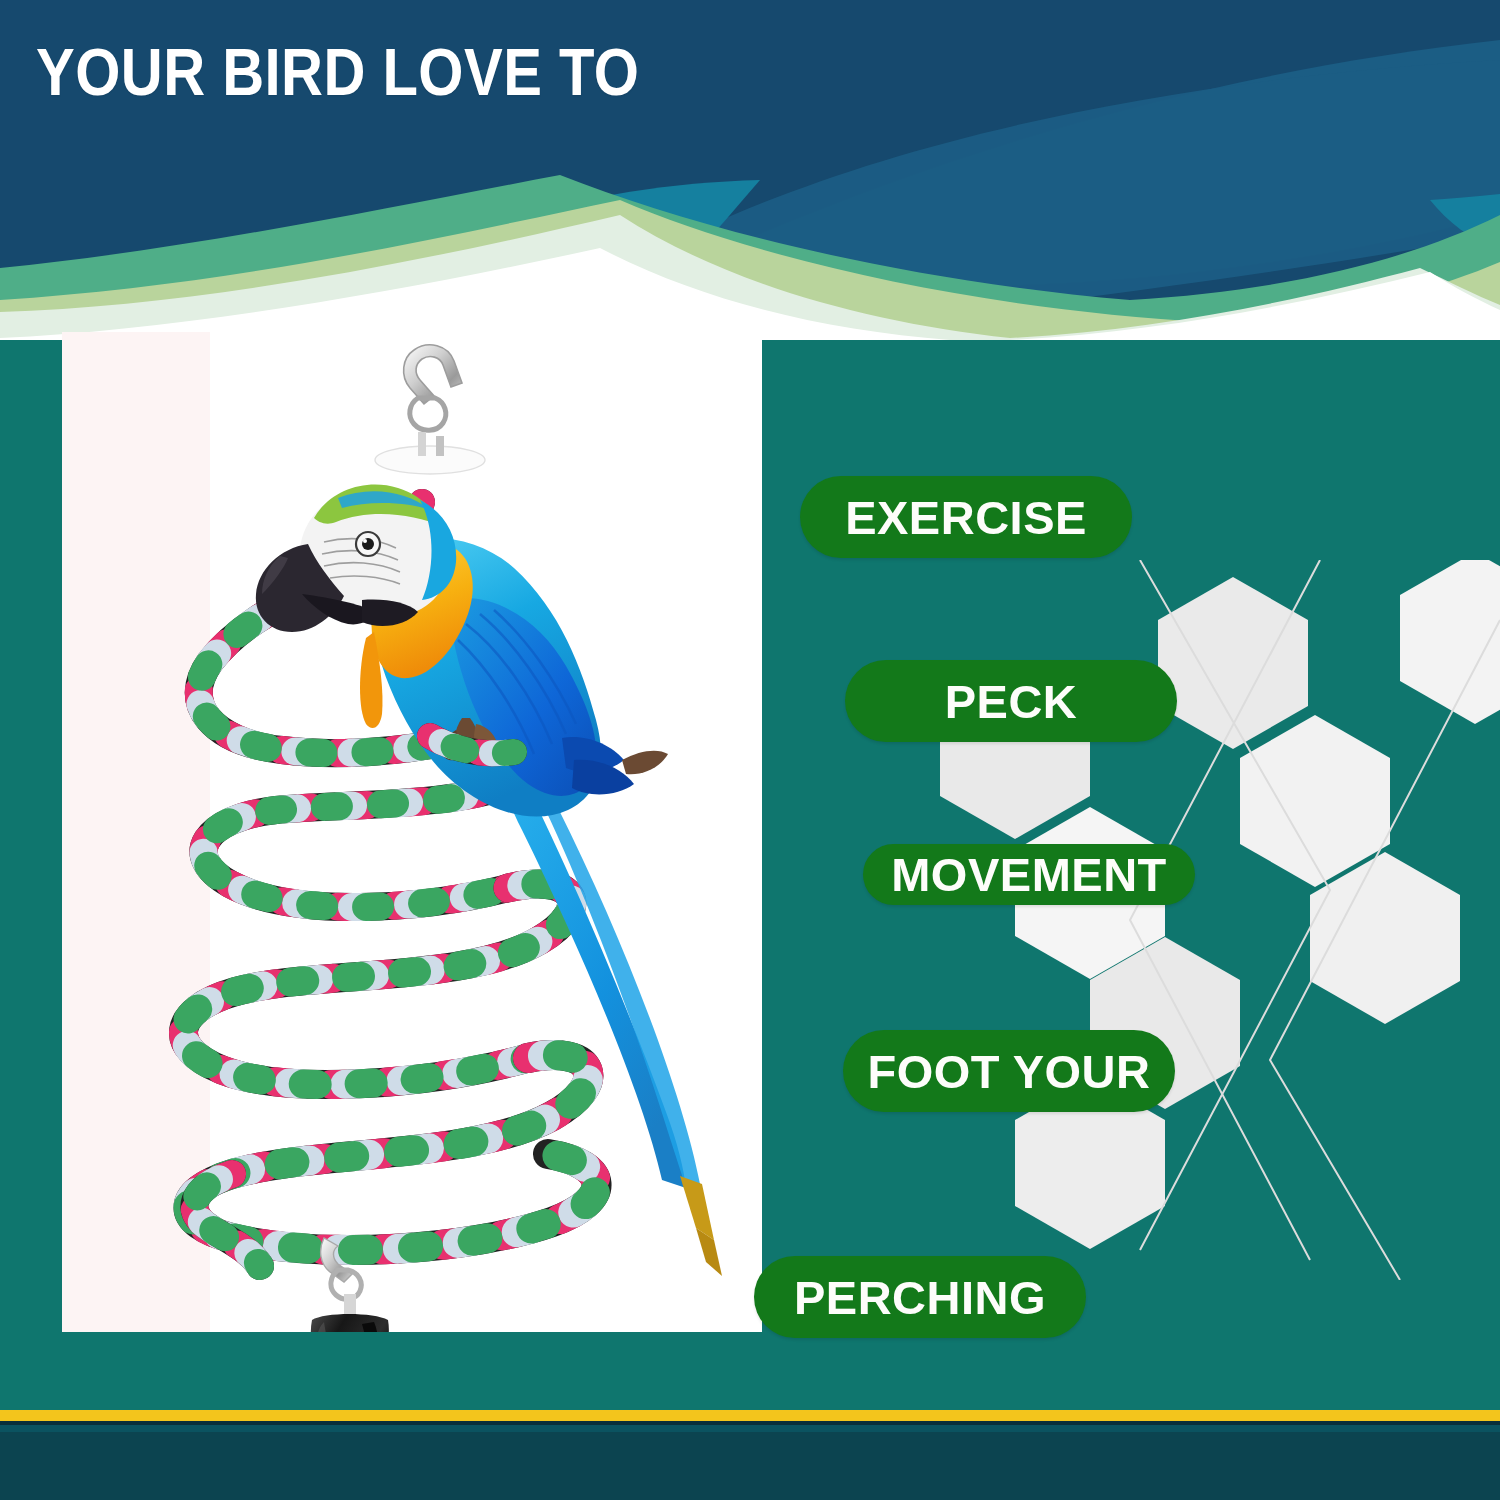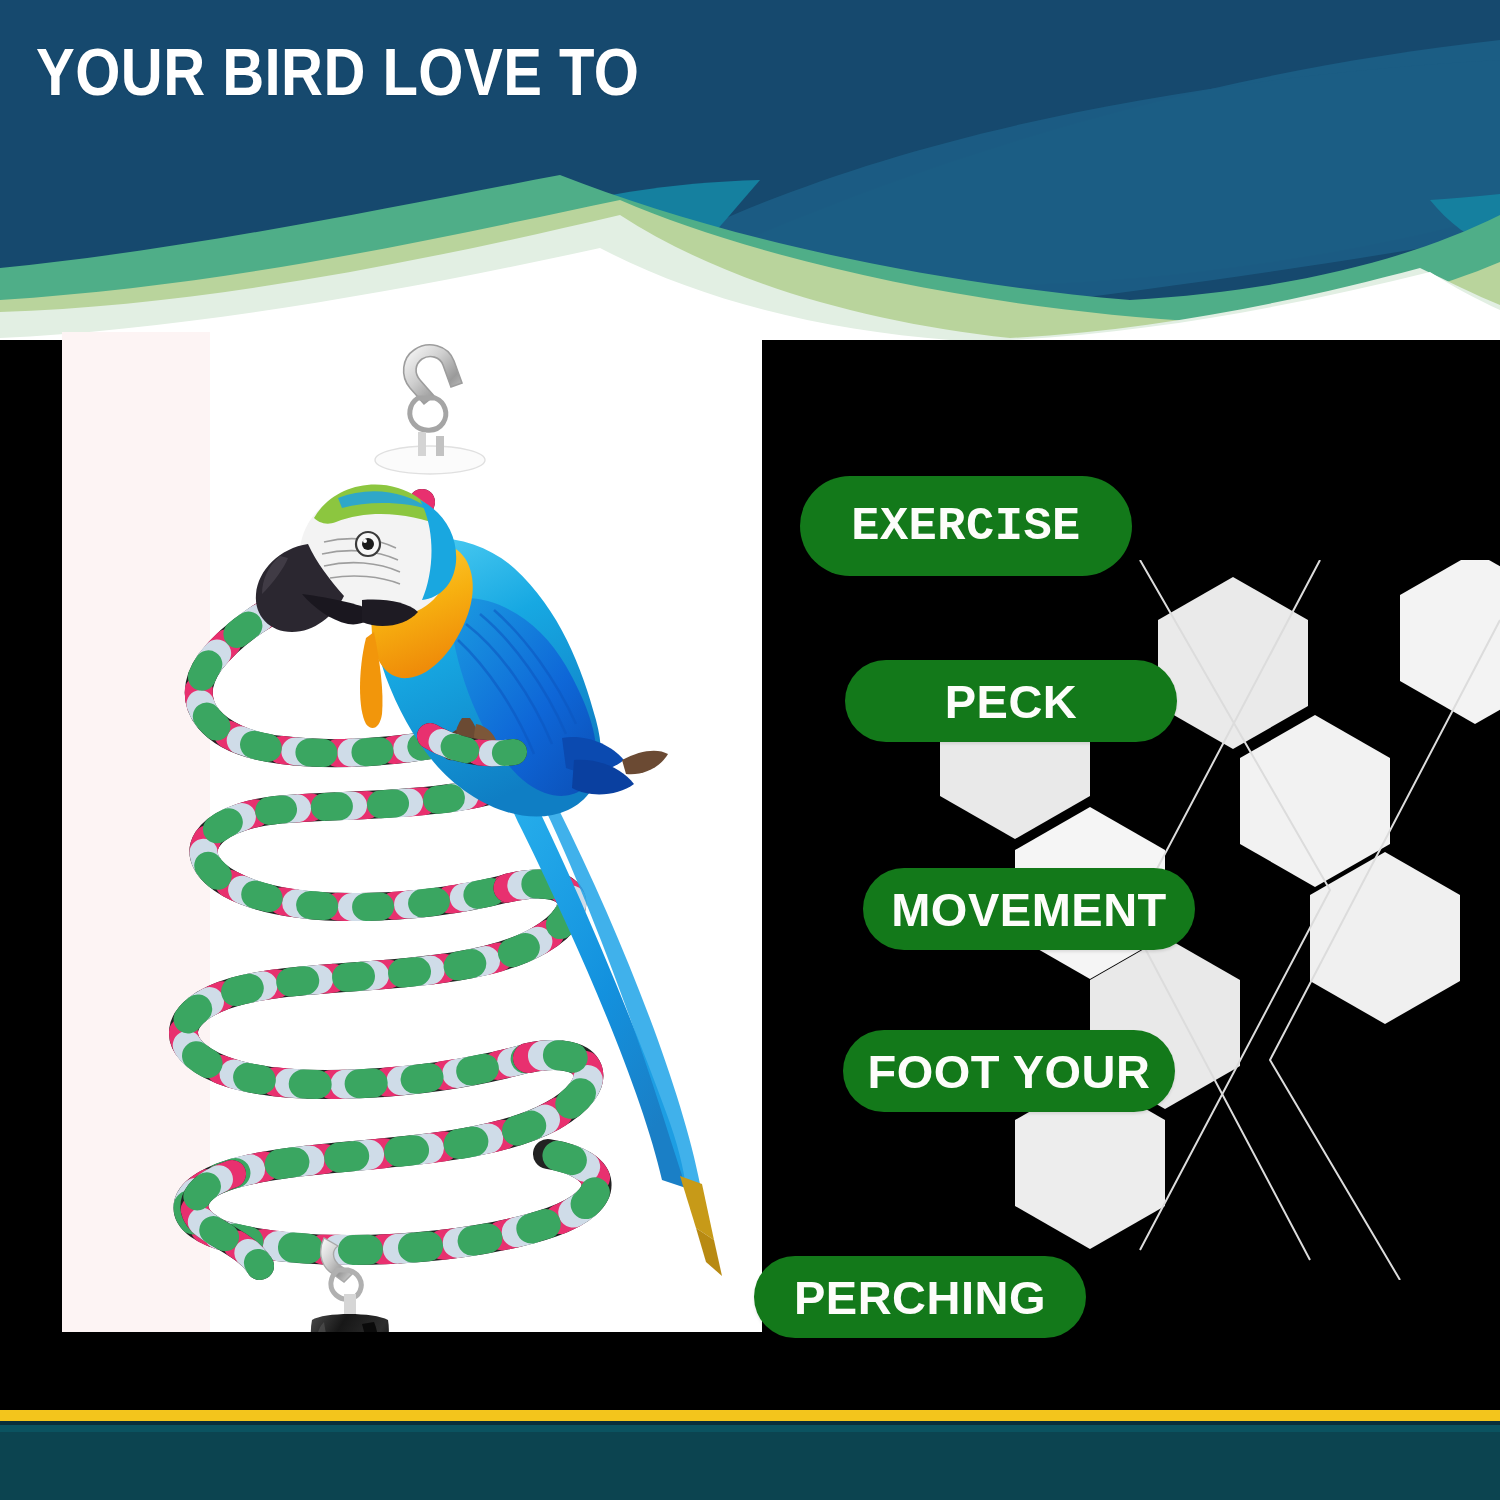--- a/index.html
+++ b/index.html
@@ -8,21 +8,21 @@
     background: #ffffff;
   }
   body {
     font-family: "Liberation Sans", sans-serif;
   }
   #page {
     position: relative;
     width: 1500px;
     height: 1500px;
     overflow: hidden;
-    background: #000000;
+    background: #0f766e;
   }
 
   
   #header-band {
     position: absolute;
     left: 0; top: 0;
     width: 1500px;
     height: 340px;
     overflow: hidden;
   }
@@ -111,23 +111,23 @@
     font-weight: bold;
     font-size: 47px;
     letter-spacing: 0.5px;
     white-space: nowrap;
     box-sizing: border-box;
     pointer-events: auto;
     box-shadow: 0 2px 3px rgba(0,0,0,0.10);
   }
   .pill-label { display: block; }
 
-  #pill-0 { left: 800px;  top: 476px;  width: 332px; height: 100px; font-family: Liberation Mono, monospace; }
+  #pill-0 { left: 800px;  top: 476px;  width: 332px; height: 82px; }
   #pill-1 { left: 845px;  top: 660px;  width: 332px; height: 82px; }
-  #pill-2 { left: 863px;  top: 844px;  width: 332px; height: 82px; margin-top: 24px; }
+  #pill-2 { left: 863px;  top: 844px;  width: 332px; height: 61px; }
   #pill-3 { left: 843px;  top: 1030px; width: 332px; height: 82px; }
   #pill-4 { left: 754px;  top: 1256px; width: 332px; height: 82px; }
 
   
   #bottom-bar {
     position: absolute;
     left: 0;
     bottom: 0;
     width: 1500px;
     height: 90px;

